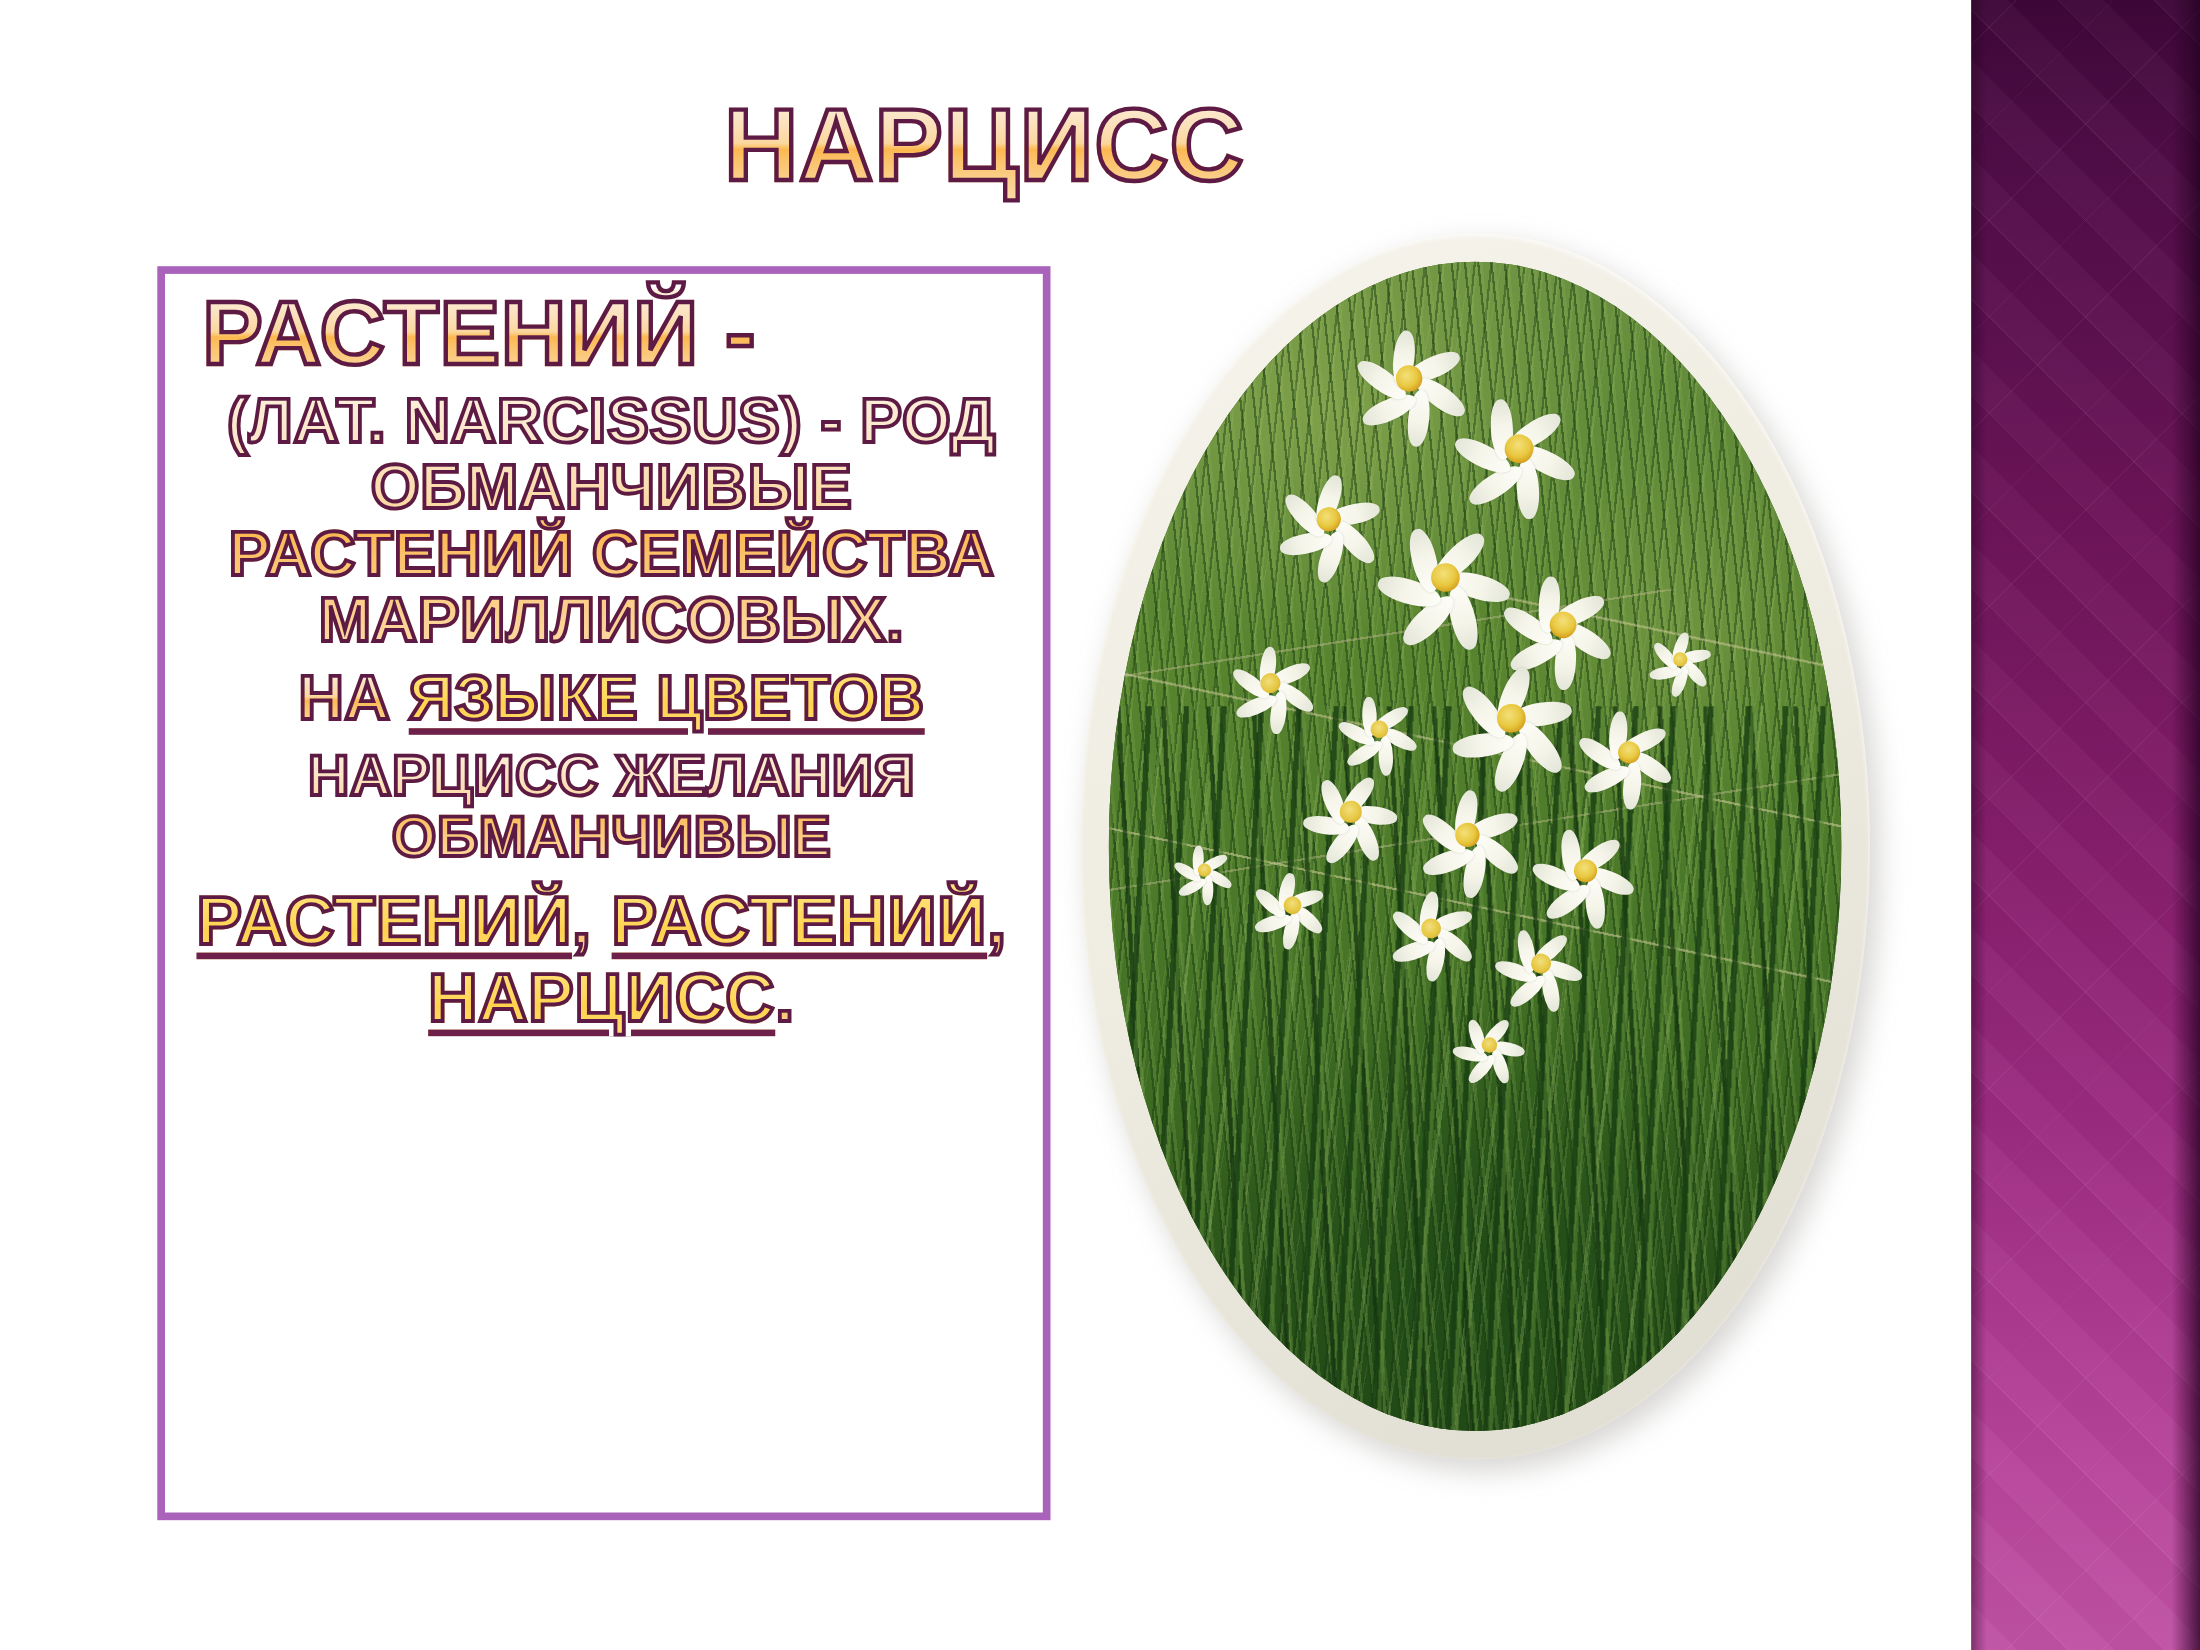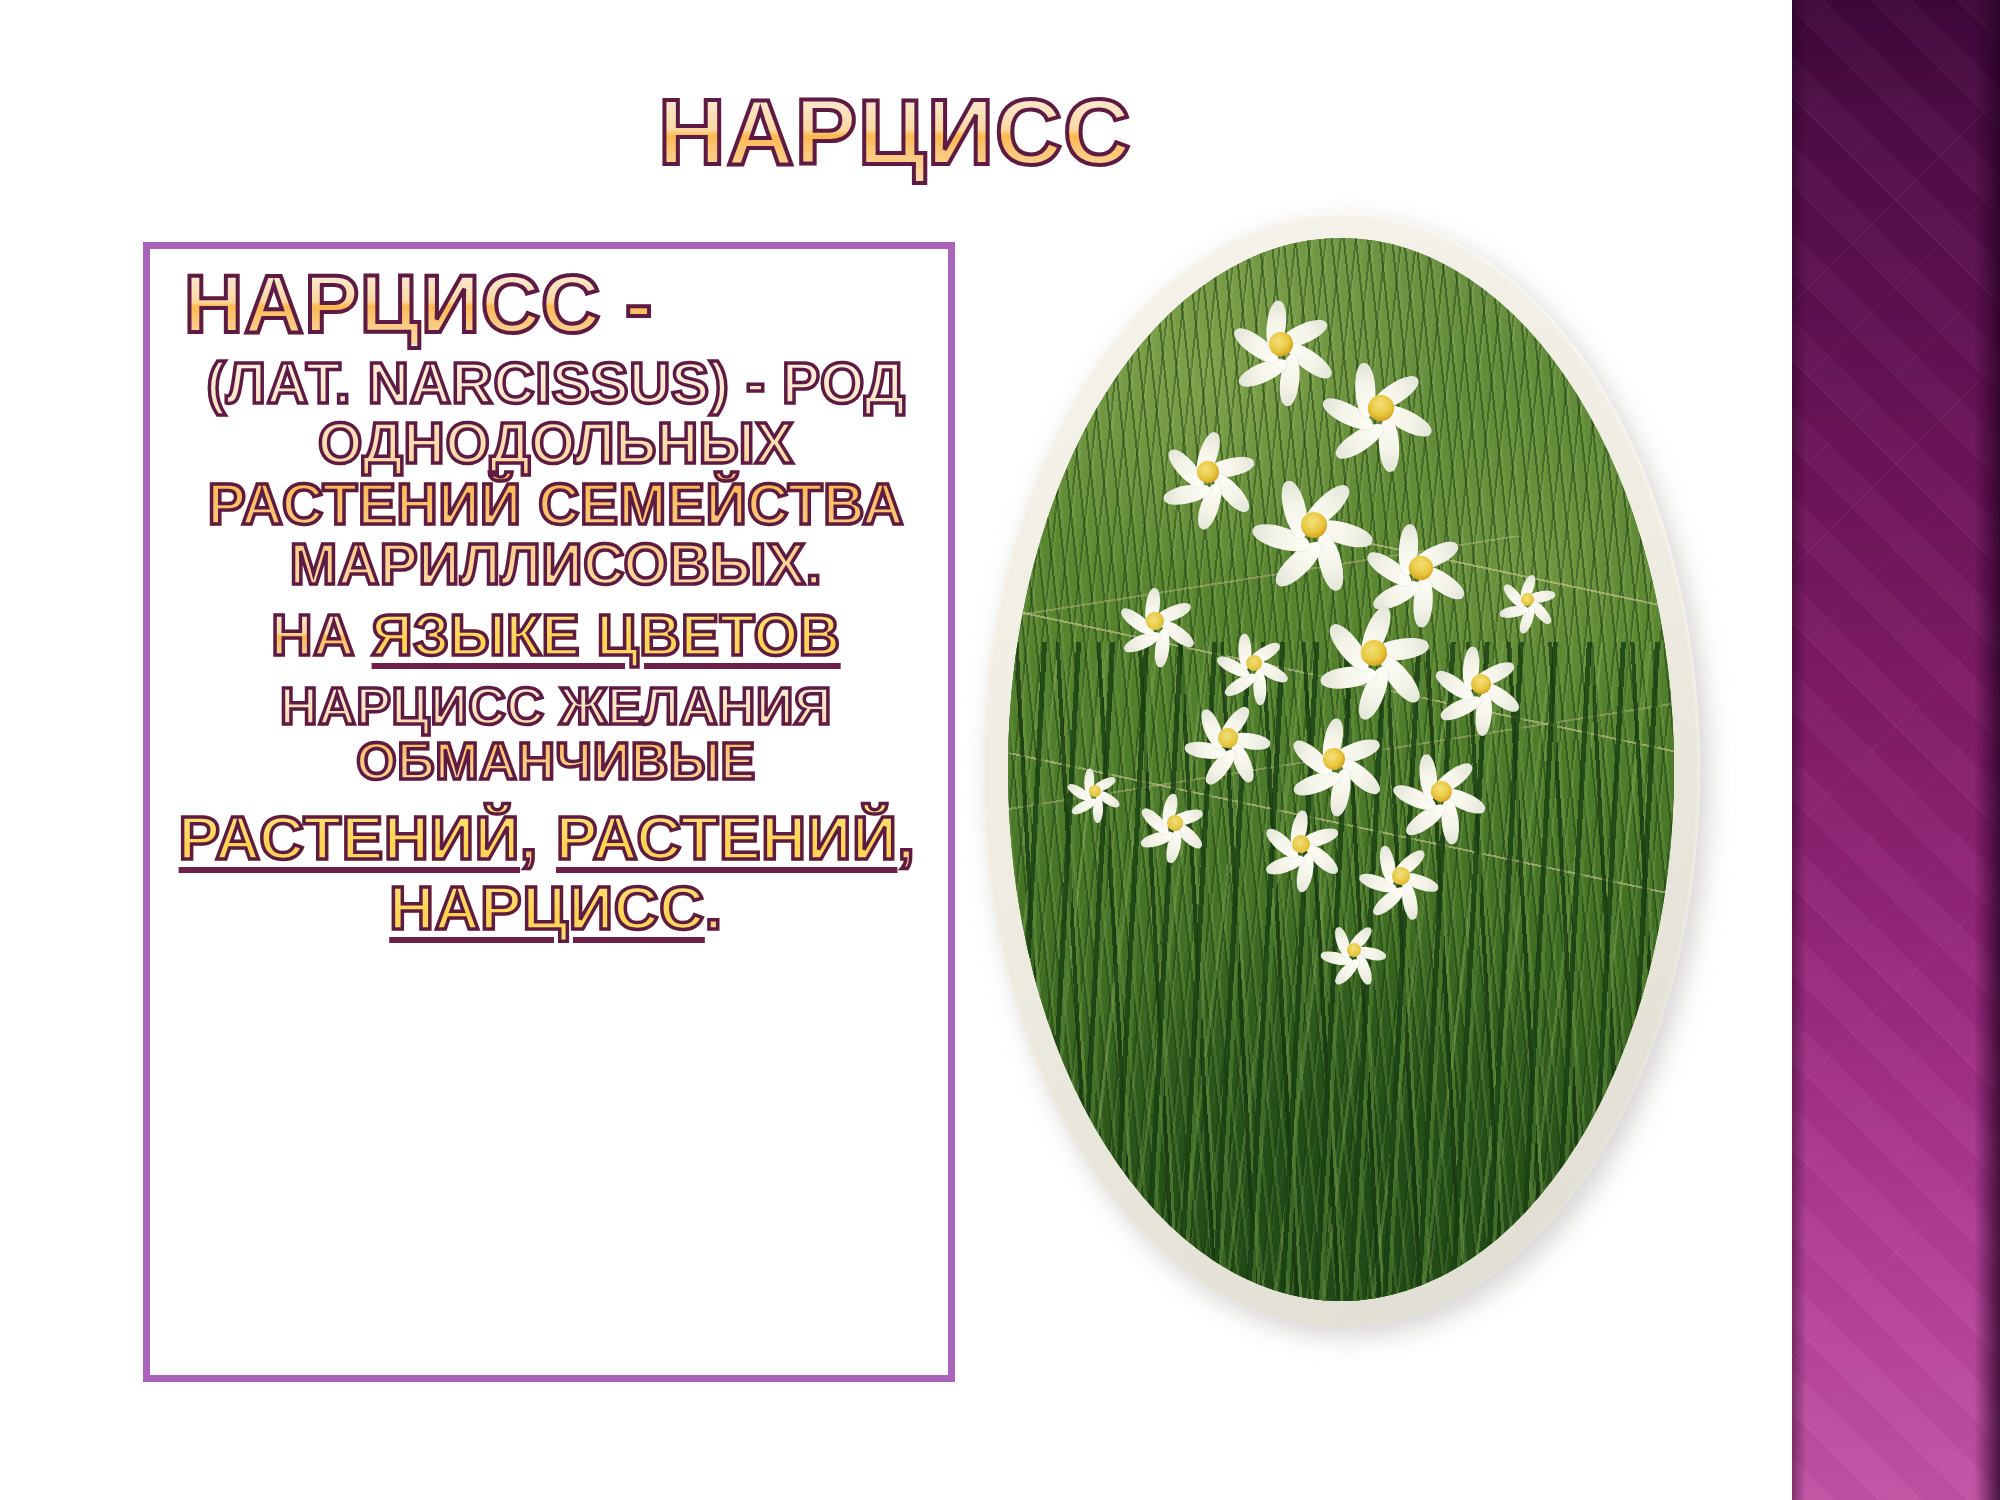--- a/index.html
+++ b/index.html
@@ -291,25 +291,25 @@
   </div>
 
   <div id="title">
     <span class="wordart">НАРЦИСС</span>
   </div>
 
   <div id="content-box">
     <div id="content-inner">
 
       <p class="para p-lead">
-        <span class="wordart">НАРЦИСС -</span>
+        <span class="wordart">РАСТЕНИЙ -</span>
       </p>
 
       <p class="para p-body">
-        <span class="wordart thin-stroke">(ЛАТ. NARCISSUS) - РОД ОДНОДОЛЬНЫХ РАСТЕНИЙ СЕМЕЙСТВА МАРИЛЛИСОВЫХ.</span>
+        <span class="wordart thin-stroke">(ЛАТ. NARCISSUS) - РОД ОБМАНЧИВЫЕ РАСТЕНИЙ СЕМЕЙСТВА МАРИЛЛИСОВЫХ.</span>
       </p>
 
       <p class="para p-flang">
         <span class="wordart thin-stroke">НА </span><span class="wordart link thin-stroke ul">ЯЗЫКЕ ЦВЕТОВ</span>
       </p>
 
       <p class="para p-means">
         <span class="wordart thin-stroke">НАРЦИСС ЖЕЛАНИЯ ОБМАНЧИВЫЕ</span>
       </p>
 

